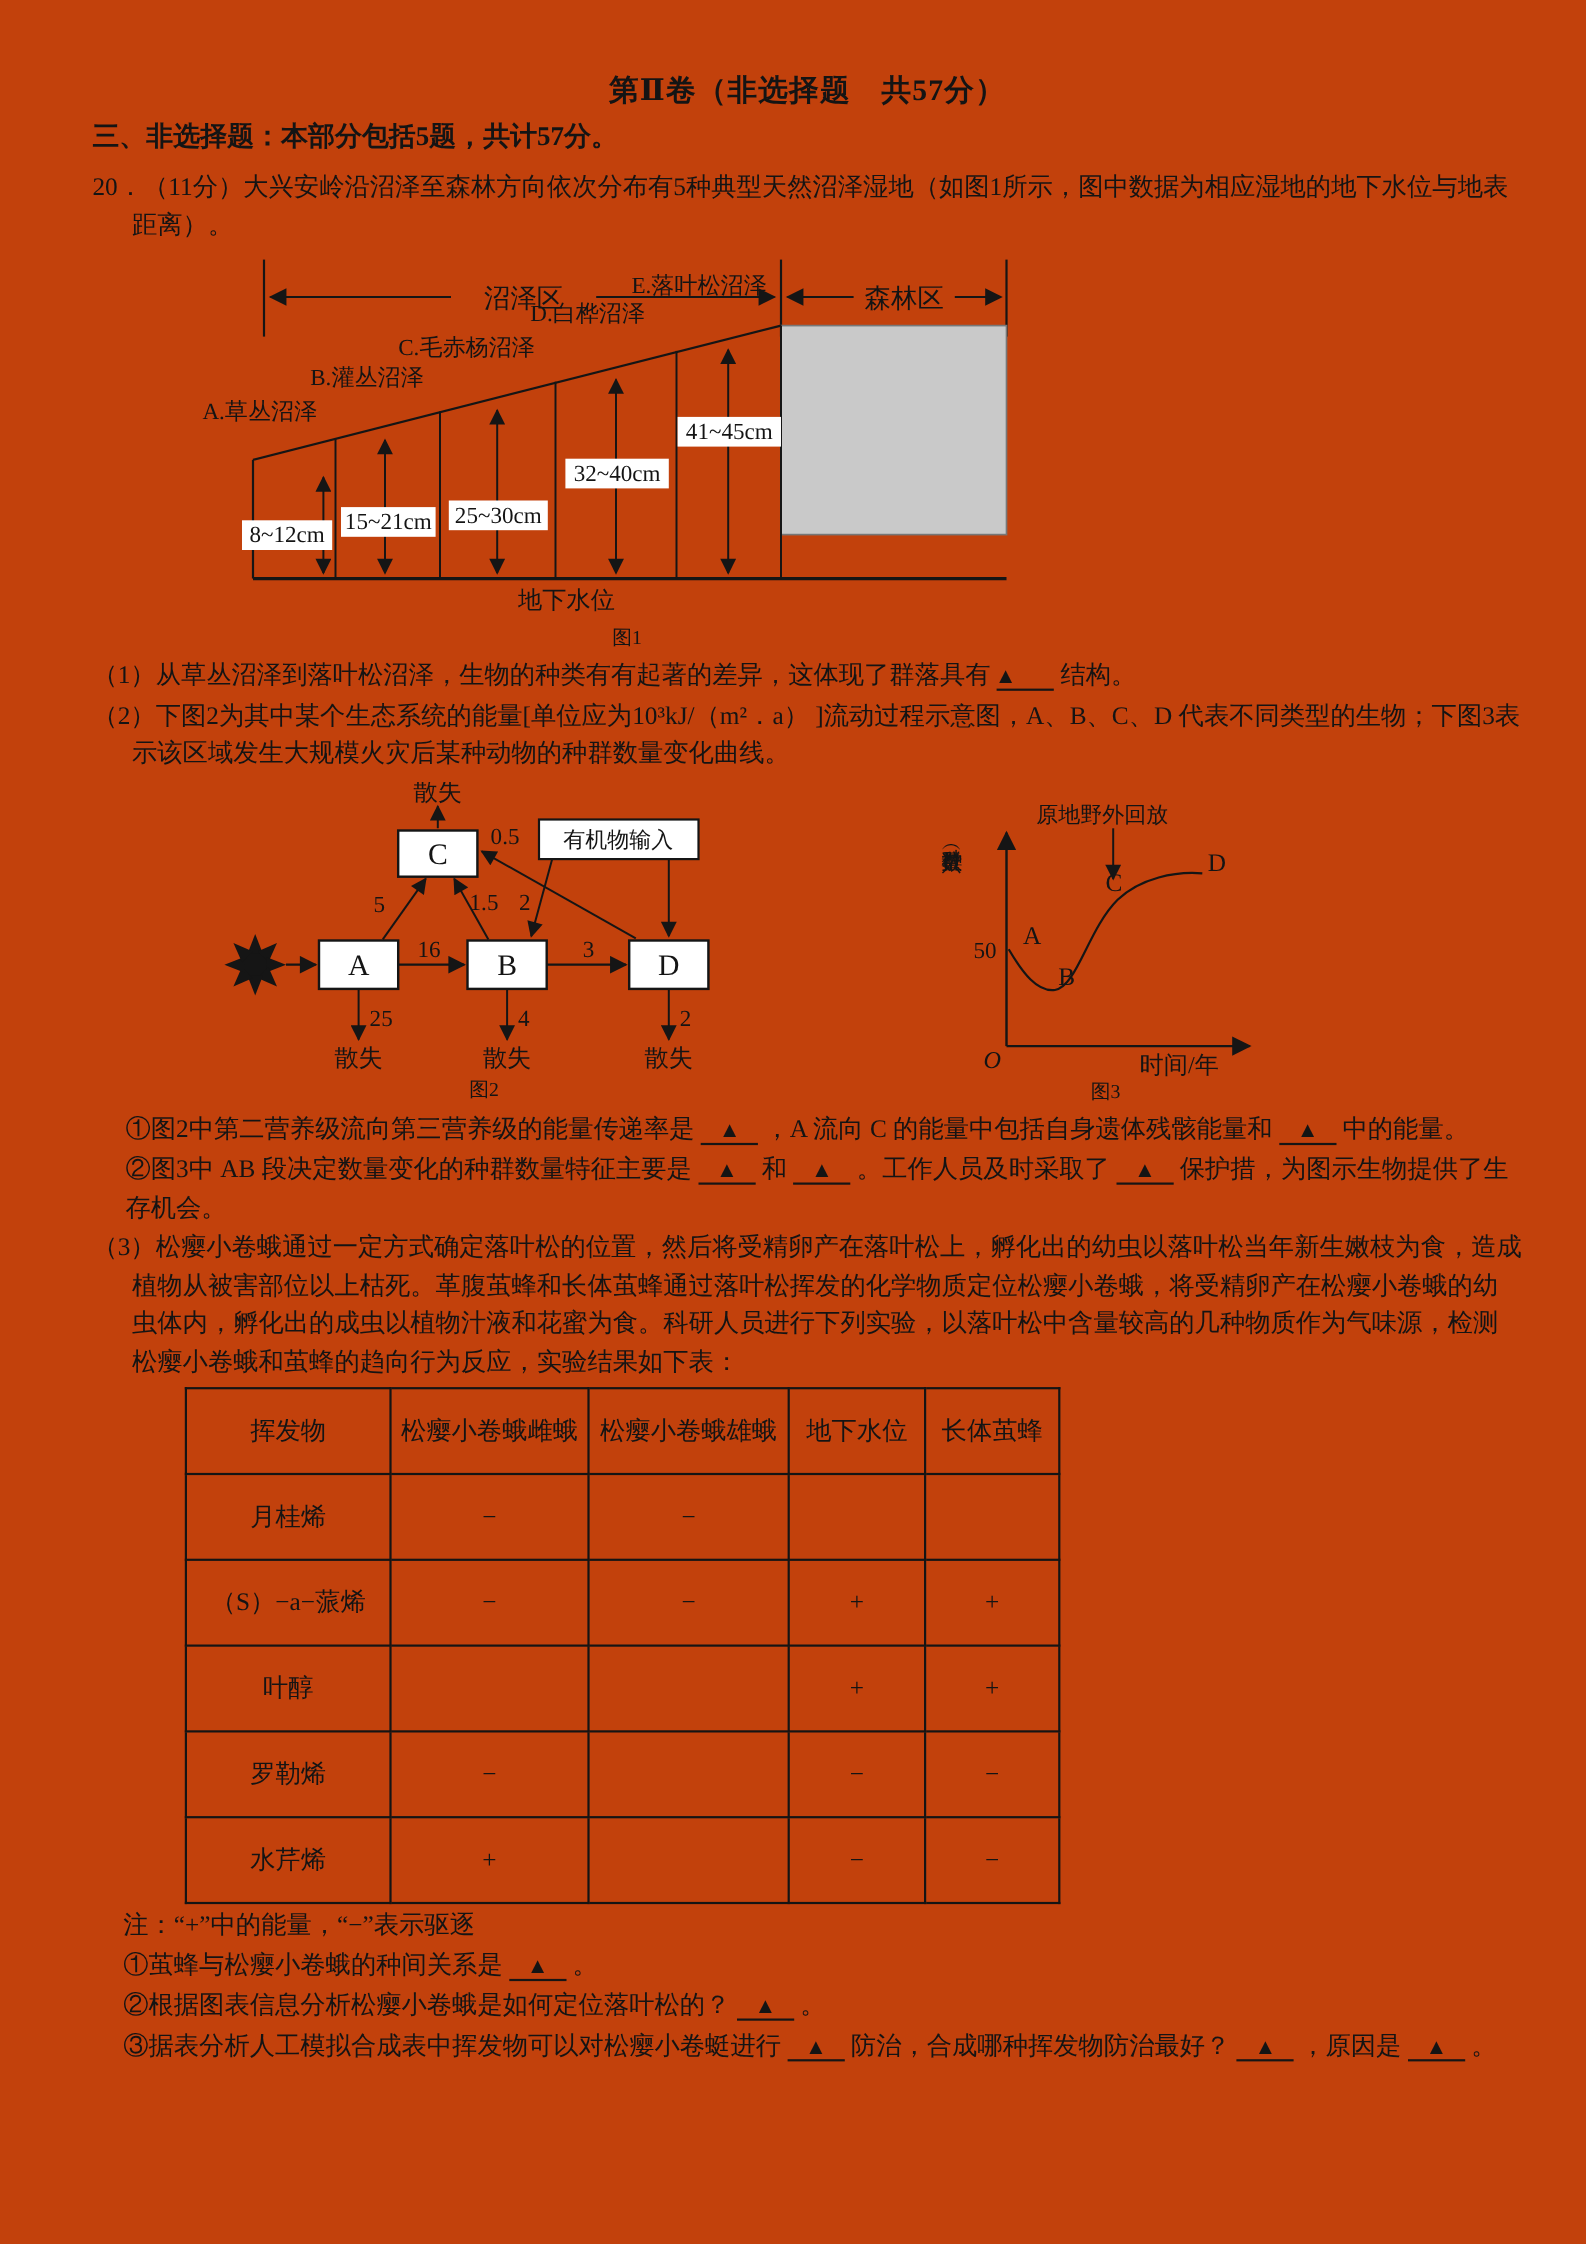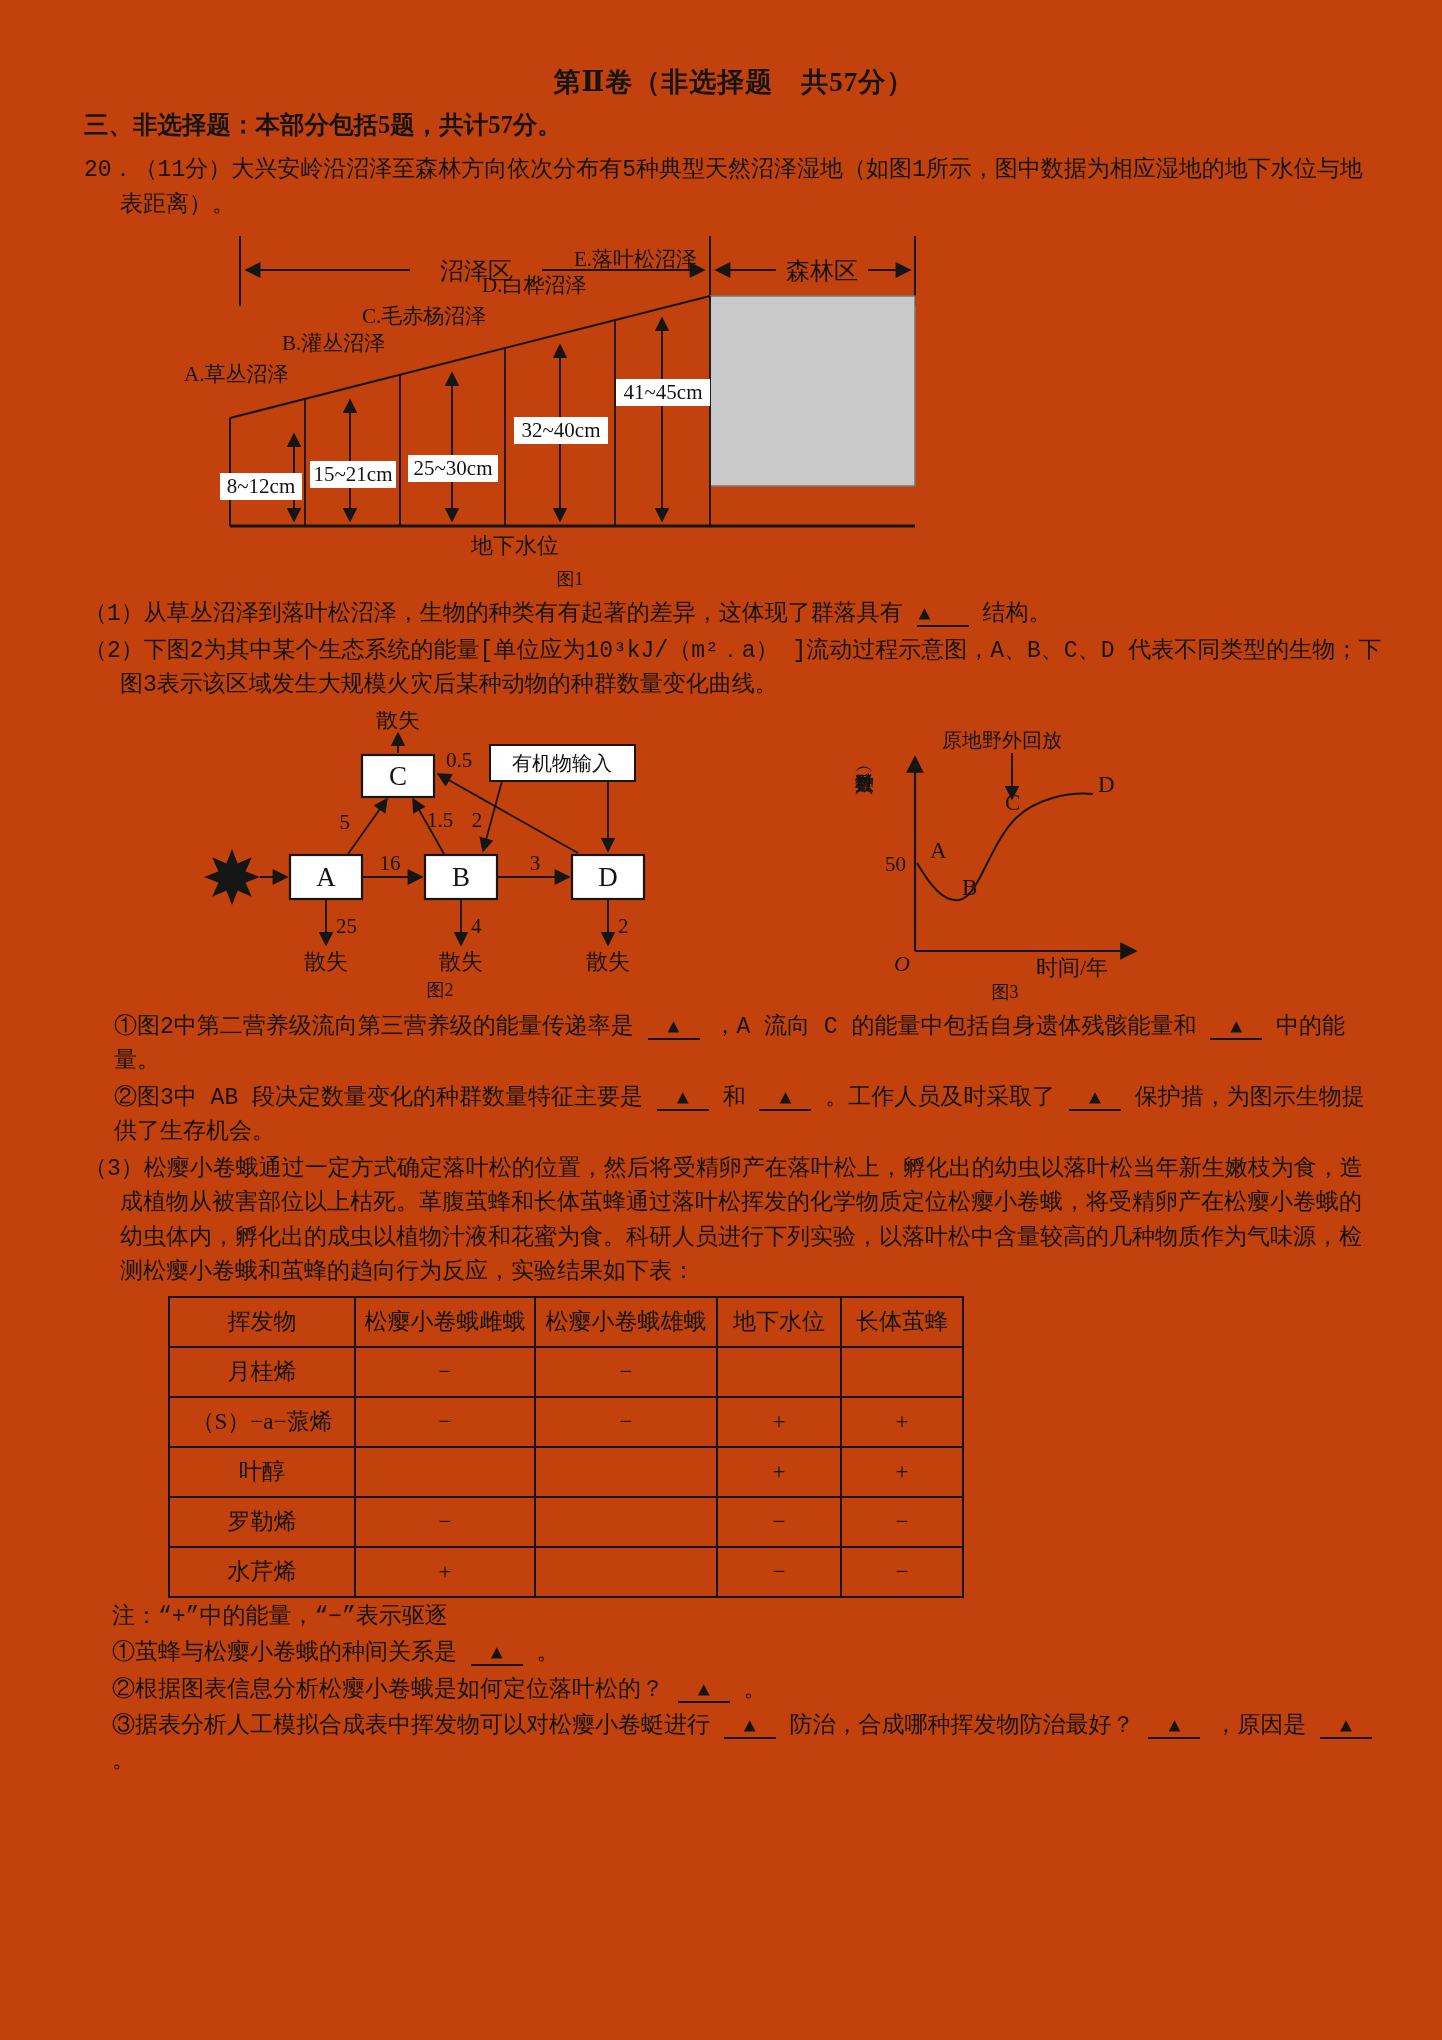--- a/index.html
+++ b/index.html
@@ -4,21 +4,21 @@
 <style>
   html,body{margin:0;padding:0;background:#ffffff;}
   .page{
     width:1442px;height:2040px;background:#c2410c;color:#141414;
     font-family:"Liberation Serif","DejaVu Serif",serif;
     font-size:23px;line-height:1.5;box-sizing:border-box;
     padding:62px 58px 0 84px;overflow:hidden;
   }
   .doc-title{text-align:center;font-weight:bold;font-size:27px;letter-spacing:1px;margin-bottom:4px;}
   .section-heading{font-weight:bold;font-size:24.5px;margin-bottom:10px;}
-  .para{margin:2px 0;font-family:Liberation Mono, monospace;}
+  .para{margin:2px 0;}
   .hang{padding-left:36px;text-indent:-36px;}
   .indent1{margin-left:28px;}
   .indent2{margin-left:30px;}
   .fig1-wrap{margin:6px 0 4px 86px;width:800px;}
   .fig-caption{text-align:center;font-size:18px;margin-top:0px;}
   .figrow{display:flex;align-items:flex-start;margin:8px 0 4px 106px;gap:150px;}
   .figblock{position:relative;}
   .fig3-ylabel{
     position:absolute;left:10px;top:46px;writing-mode:vertical-rl;
     font-size:19px;letter-spacing:1px;color:#141414;
@@ -27,21 +27,21 @@
   svg text{fill:#141414;}
   .blank{
     display:inline-block;min-width:44px;text-align:center;
     border-bottom:2px solid #151515;padding:0 4px;line-height:1.05;font-size:20px;
   }
   table.resp{
     border-collapse:collapse;margin:6px 0 2px 84px;table-layout:fixed;width:794px;
   }
   table.resp th,table.resp td{
     border:2.5px solid #141414;text-align:center;font-weight:normal;
-    font-size:23px;height:48px;padding:0 4px;overflow:hidden;
+    font-size:23px;height:48px;padding:14px 4px;overflow:hidden;
   }
   .note-line{margin-left:28px;}
 </style>
 </head>
 <body>
 
 <div class="page">
 
   <div class="doc-title">第Ⅱ卷（非选择题　共57分）</div>
   <div class="section-heading">三、非选择题：本部分包括5题，共计57分。</div>

